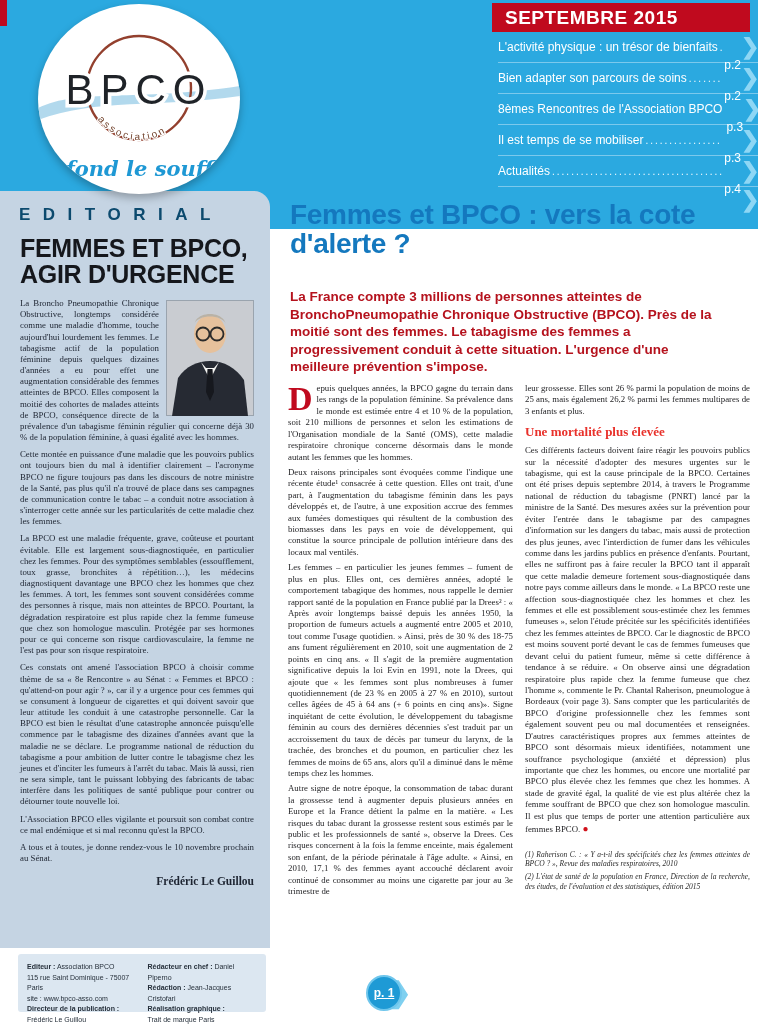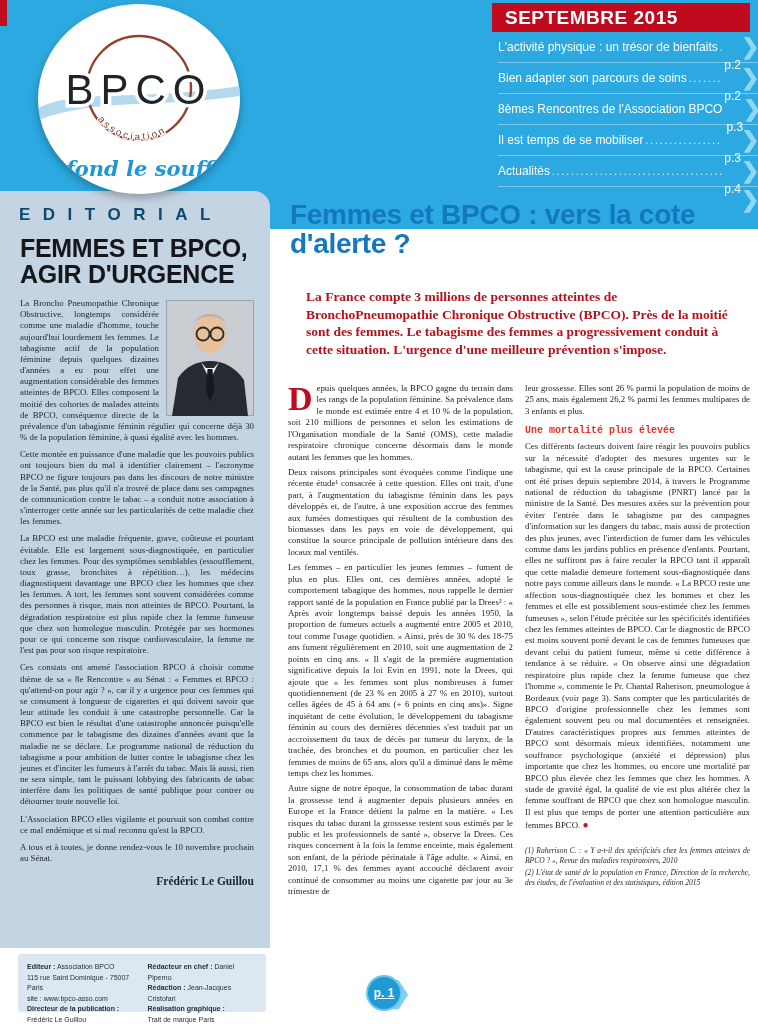--- a/index.html
+++ b/index.html
@@ -42,31 +42,31 @@
            color:#1C2330;text-align:justify;}
   .ed-body p{margin:0 0 6px;}
   .photo{float:right;width:88px;height:116px;margin:2px 0 4px 7px;}
   .sig{text-align:right;margin-top:10px;}
   .sig-name{font-family:"Liberation Serif",serif;font-weight:bold;font-size:11.5px;}
   .sig-role{font-family:"Liberation Serif",serif;font-style:italic;font-size:10.5px;}
 
   
   .article-title{position:absolute;left:290px;top:200px;width:450px;margin:0;color:#1478BE;
                  font-size:28px;line-height:1.05;font-weight:bold;letter-spacing:-.3px;}
-  .intro{position:absolute;left:306px;top:288px;width:432px;margin:0;color:#B5121D;
-         font-family:Liberation Serif, serif;font-weight:bold;font-size:13.5px;line-height:1.3;}
+  .intro{position:absolute;left:290px;top:288px;width:432px;margin:0;color:#B5121D;
+         font-family:Liberation Sans, sans-serif;font-weight:bold;font-size:13.5px;line-height:1.3;}
   .cols{position:absolute;left:288px;top:383px;width:462px;height:582px;display:flex;gap:12px;
         overflow:hidden;}
   .col{width:225px;font-family:"Liberation Serif",serif;font-size:8.8px;line-height:1.3;
        color:#1F1F22;text-align:justify;}
   .col p.pc{margin:0 0 4px;}
   .dropcap{float:left;font-family:"Liberation Serif",serif;font-weight:bold;font-size:34px;
            line-height:.82;color:#C00A1E;margin:2px 4px 0 0;}
-  .subhead{color:#E8312B;font-family:Liberation Mono, monospace;font-weight:bold;
-           font-size:10px;margin:7px 0 4px;}
+  .subhead{color:#E8312B;font-family:Liberation Serif, serif;font-weight:bold;
+           font-size:13px;margin:7px 0 4px;}
   .endmark{color:#D0111B;font-size:10px;}
   .footnotes{margin-top:14px;font-style:italic;font-size:7.5px;line-height:1.32;color:#2A2A2A;}
   .footnotes p{margin:0 0 3px;}
 
   
   .footer-box{position:absolute;left:18px;top:954px;width:248px;height:58px;background:#DCE7F1;
               border-radius:3px;display:flex;gap:8px;padding:8px 6px 0 9px;box-sizing:border-box;}
   .fcol{width:120px;font-size:7px;line-height:1.5;color:#26303B;}
   .fcol p{margin:0;}
   .fcol b{font-weight:bold;}

